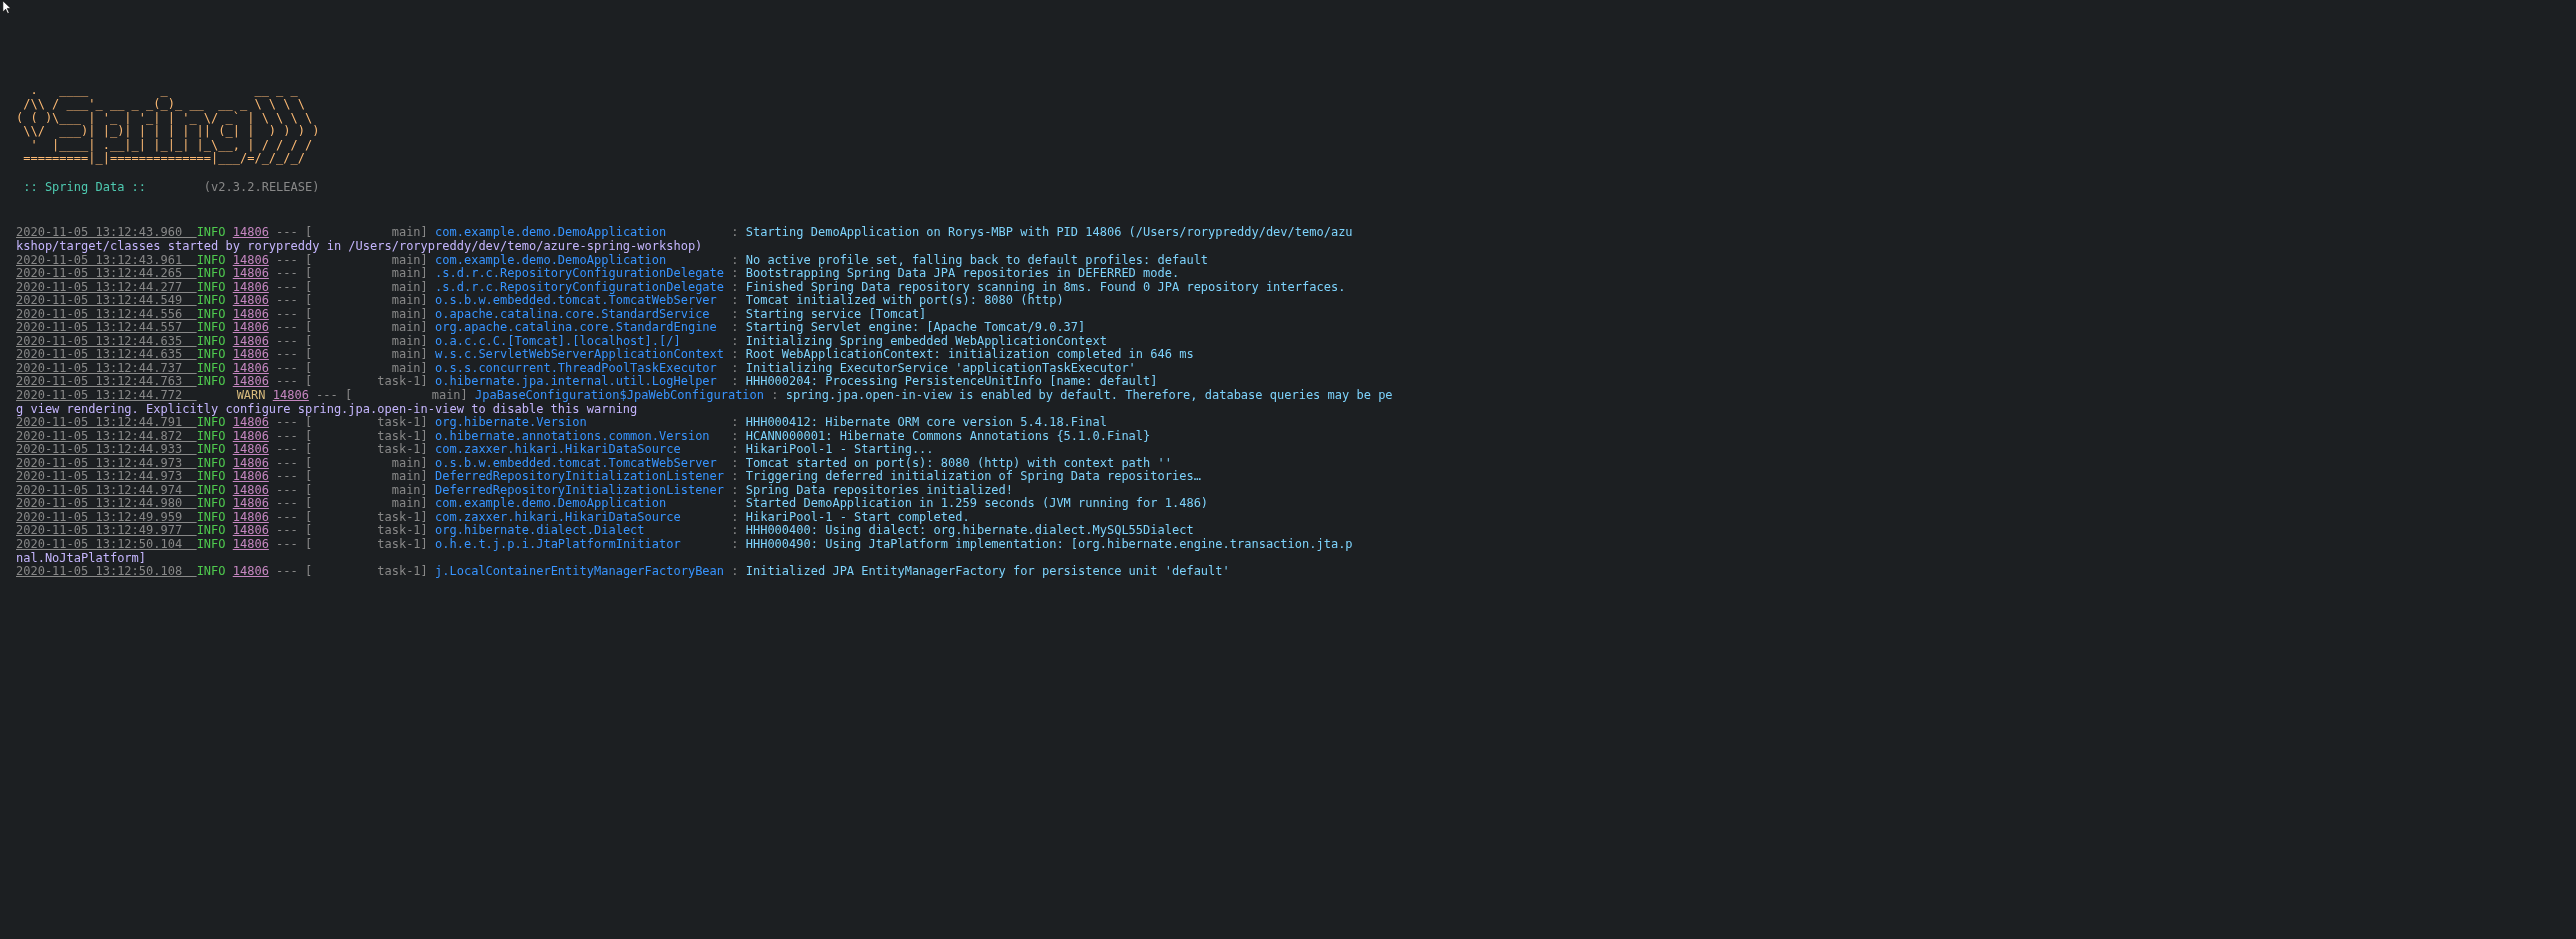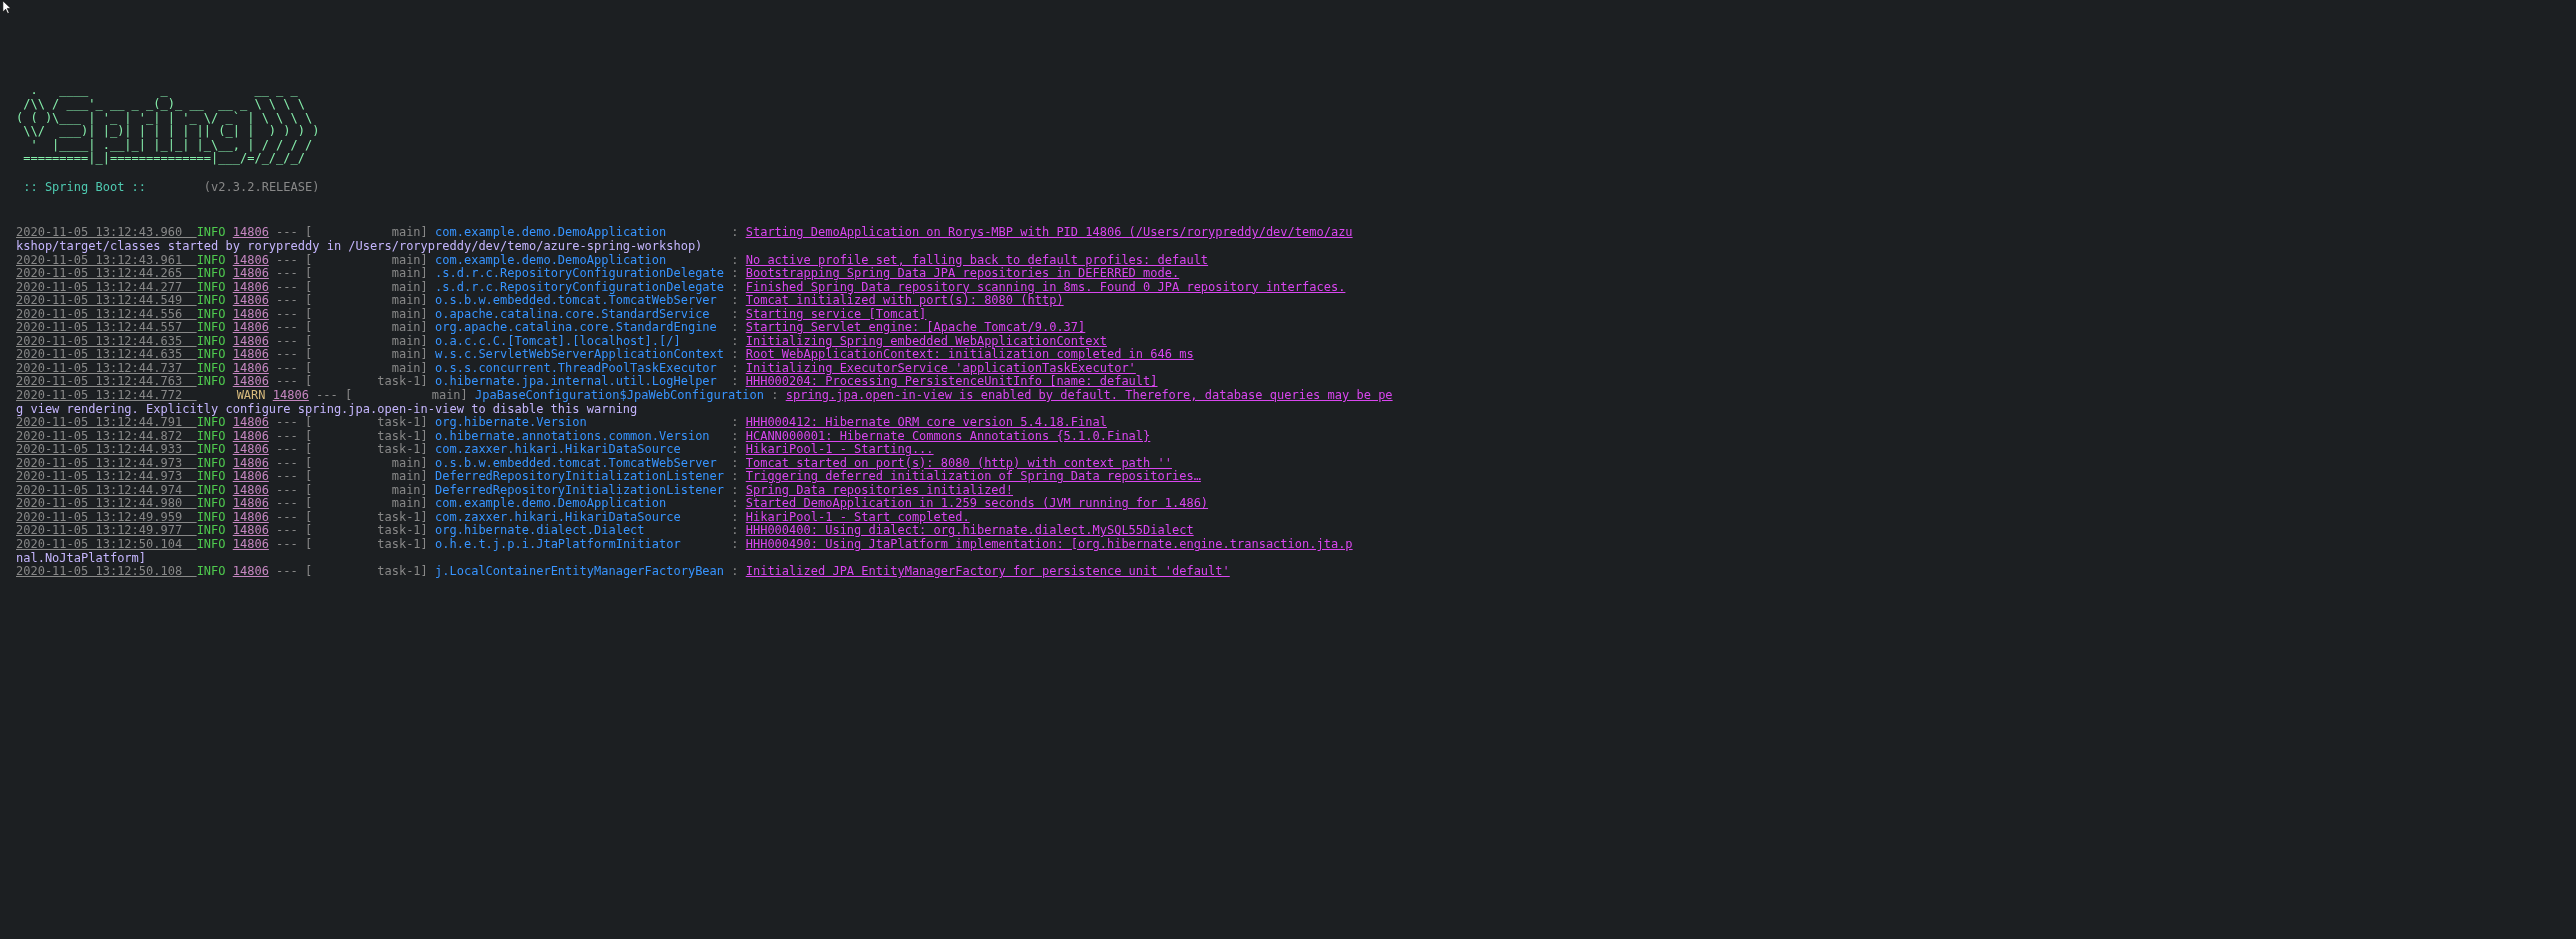--- a/index.html
+++ b/index.html
@@ -6,50 +6,50 @@
   body {
     background: #1c1f22;
     color: #cccccc;
     font-family: "Menlo", "Monaco", "Consolas", monospace;
     font-size: 12px;
     line-height: 1.13;
     white-space: pre;
     overflow: hidden;
     padding: 3.2px 0 0 16px;
   }
-  .banner { color: #86efac; margin-bottom: 1.6px;}
+  .banner { color: #fdba74; margin-bottom: 1.6px;}
   .banner-name { color: #4ec9b0; }
   .banner-ver { color: #888888; }
   .logline { display: block; }
   .ts { color: #888888; text-decoration: underline; }
   .lvl-info { color: #4ec94e; text-align: right; }
   .lvl-warn { color: #d7ba7d; margin-left: 40px; }
   .pid { color: #c586c0; text-decoration: underline; }
   .dash { color: #888888; }
   .thread { color: #888888; }
   .logger { color: #3794ff; }
   .sep { color: #888888; }
-  .msg { color: #d946ef; text-decoration: underline; }
+  .msg { color: #7dd3fc; }
   .wrap { color: #c4b5fd; }
   svg.cursor { position: absolute; top: 0; left: 1.6px; }
 </style>
 </head>
 <body>
 
 <svg class="cursor" width="11.3" height="16" viewBox="0 0 14 20">
   <path d="M1 1 L1 15 L4.5 11.5 L7 17 L9 16 L6.5 10.5 L11 10.5 Z" fill="white" stroke="black" stroke-width="0.8"></path>
 </svg>
 
 
 
 <div id="banner" class="banner">  .   ____          _            __ _ _
  /\\ / ___'_ __ _ _(_)_ __  __ _ \ \ \ \
 ( ( )\___ | '_ | '_| | '_ \/ _` | \ \ \ \
  \\/  ___)| |_)| | | | | || (_| |  ) ) ) )
   '  |____| .__|_| |_|_| |_\__, | / / / /
  =========|_|==============|___/=/_/_/_/</div>
-<div><span class="banner-name"> :: Spring Boot :: </span><span class="banner-ver">       (v2.3.2.RELEASE)</span></div>
+<div><span class="banner-name"> :: Spring Data :: </span><span class="banner-ver">       (v2.3.2.RELEASE)</span></div>
 <div style="height:4.9px"></div>
 <div id="log-container"><div class="logline"><span class="ts">2020-11-05 13:12:43.960  </span><span class="lvl-info">INFO </span><span class="pid">14806</span><span class="dash"> --- </span><span class="thread">[           main] </span><span class="logger">com.example.demo.DemoApplication        </span><span class="sep"> : </span><span class="msg">Starting DemoApplication on Rorys-MBP with PID 14806 (/Users/rorypreddy/dev/temo/azu</span></div><div class="logline wrap">kshop/target/classes started by rorypreddy in /Users/rorypreddy/dev/temo/azure-spring-workshop)</div><div class="logline"><span class="ts">2020-11-05 13:12:43.961  </span><span class="lvl-info">INFO </span><span class="pid">14806</span><span class="dash"> --- </span><span class="thread">[           main] </span><span class="logger">com.example.demo.DemoApplication        </span><span class="sep"> : </span><span class="msg">No active profile set, falling back to default profiles: default</span></div><div class="logline"><span class="ts">2020-11-05 13:12:44.265  </span><span class="lvl-info">INFO </span><span class="pid">14806</span><span class="dash"> --- </span><span class="thread">[           main] </span><span class="logger">.s.d.r.c.RepositoryConfigurationDelegate</span><span class="sep"> : </span><span class="msg">Bootstrapping Spring Data JPA repositories in DEFERRED mode.</span></div><div class="logline"><span class="ts">2020-11-05 13:12:44.277  </span><span class="lvl-info">INFO </span><span class="pid">14806</span><span class="dash"> --- </span><span class="thread">[           main] </span><span class="logger">.s.d.r.c.RepositoryConfigurationDelegate</span><span class="sep"> : </span><span class="msg">Finished Spring Data repository scanning in 8ms. Found 0 JPA repository interfaces.</span></div><div class="logline"><span class="ts">2020-11-05 13:12:44.549  </span><span class="lvl-info">INFO </span><span class="pid">14806</span><span class="dash"> --- </span><span class="thread">[           main] </span><span class="logger">o.s.b.w.embedded.tomcat.TomcatWebServer </span><span class="sep"> : </span><span class="msg">Tomcat initialized with port(s): 8080 (http)</span></div><div class="logline"><span class="ts">2020-11-05 13:12:44.556  </span><span class="lvl-info">INFO </span><span class="pid">14806</span><span class="dash"> --- </span><span class="thread">[           main] </span><span class="logger">o.apache.catalina.core.StandardService  </span><span class="sep"> : </span><span class="msg">Starting service [Tomcat]</span></div><div class="logline"><span class="ts">2020-11-05 13:12:44.557  </span><span class="lvl-info">INFO </span><span class="pid">14806</span><span class="dash"> --- </span><span class="thread">[           main] </span><span class="logger">org.apache.catalina.core.StandardEngine </span><span class="sep"> : </span><span class="msg">Starting Servlet engine: [Apache Tomcat/9.0.37]</span></div><div class="logline"><span class="ts">2020-11-05 13:12:44.635  </span><span class="lvl-info">INFO </span><span class="pid">14806</span><span class="dash"> --- </span><span class="thread">[           main] </span><span class="logger">o.a.c.c.C.[Tomcat].[localhost].[/]      </span><span class="sep"> : </span><span class="msg">Initializing Spring embedded WebApplicationContext</span></div><div class="logline"><span class="ts">2020-11-05 13:12:44.635  </span><span class="lvl-info">INFO </span><span class="pid">14806</span><span class="dash"> --- </span><span class="thread">[           main] </span><span class="logger">w.s.c.ServletWebServerApplicationContext</span><span class="sep"> : </span><span class="msg">Root WebApplicationContext: initialization completed in 646 ms</span></div><div class="logline"><span class="ts">2020-11-05 13:12:44.737  </span><span class="lvl-info">INFO </span><span class="pid">14806</span><span class="dash"> --- </span><span class="thread">[           main] </span><span class="logger">o.s.s.concurrent.ThreadPoolTaskExecutor </span><span class="sep"> : </span><span class="msg">Initializing ExecutorService 'applicationTaskExecutor'</span></div><div class="logline"><span class="ts">2020-11-05 13:12:44.763  </span><span class="lvl-info">INFO </span><span class="pid">14806</span><span class="dash"> --- </span><span class="thread">[         task-1] </span><span class="logger">o.hibernate.jpa.internal.util.LogHelper </span><span class="sep"> : </span><span class="msg">HHH000204: Processing PersistenceUnitInfo [name: default]</span></div><div class="logline"><span class="ts">2020-11-05 13:12:44.772  </span><span class="lvl-warn">WARN </span><span class="pid">14806</span><span class="dash"> --- </span><span class="thread">[           main] </span><span class="logger">JpaBaseConfiguration$JpaWebConfiguration</span><span class="sep"> : </span><span class="msg">spring.jpa.open-in-view is enabled by default. Therefore, database queries may be pe</span></div><div class="logline wrap">g view rendering. Explicitly configure spring.jpa.open-in-view to disable this warning</div><div class="logline"><span class="ts">2020-11-05 13:12:44.791  </span><span class="lvl-info">INFO </span><span class="pid">14806</span><span class="dash"> --- </span><span class="thread">[         task-1] </span><span class="logger">org.hibernate.Version                   </span><span class="sep"> : </span><span class="msg">HHH000412: Hibernate ORM core version 5.4.18.Final</span></div><div class="logline"><span class="ts">2020-11-05 13:12:44.872  </span><span class="lvl-info">INFO </span><span class="pid">14806</span><span class="dash"> --- </span><span class="thread">[         task-1] </span><span class="logger">o.hibernate.annotations.common.Version  </span><span class="sep"> : </span><span class="msg">HCANN000001: Hibernate Commons Annotations {5.1.0.Final}</span></div><div class="logline"><span class="ts">2020-11-05 13:12:44.933  </span><span class="lvl-info">INFO </span><span class="pid">14806</span><span class="dash"> --- </span><span class="thread">[         task-1] </span><span class="logger">com.zaxxer.hikari.HikariDataSource      </span><span class="sep"> : </span><span class="msg">HikariPool-1 - Starting...</span></div><div class="logline"><span class="ts">2020-11-05 13:12:44.973  </span><span class="lvl-info">INFO </span><span class="pid">14806</span><span class="dash"> --- </span><span class="thread">[           main] </span><span class="logger">o.s.b.w.embedded.tomcat.TomcatWebServer </span><span class="sep"> : </span><span class="msg">Tomcat started on port(s): 8080 (http) with context path ''</span></div><div class="logline"><span class="ts">2020-11-05 13:12:44.973  </span><span class="lvl-info">INFO </span><span class="pid">14806</span><span class="dash"> --- </span><span class="thread">[           main] </span><span class="logger">DeferredRepositoryInitializationListener</span><span class="sep"> : </span><span class="msg">Triggering deferred initialization of Spring Data repositories…</span></div><div class="logline"><span class="ts">2020-11-05 13:12:44.974  </span><span class="lvl-info">INFO </span><span class="pid">14806</span><span class="dash"> --- </span><span class="thread">[           main] </span><span class="logger">DeferredRepositoryInitializationListener</span><span class="sep"> : </span><span class="msg">Spring Data repositories initialized!</span></div><div class="logline"><span class="ts">2020-11-05 13:12:44.980  </span><span class="lvl-info">INFO </span><span class="pid">14806</span><span class="dash"> --- </span><span class="thread">[           main] </span><span class="logger">com.example.demo.DemoApplication        </span><span class="sep"> : </span><span class="msg">Started DemoApplication in 1.259 seconds (JVM running for 1.486)</span></div><div class="logline"><span class="ts">2020-11-05 13:12:49.959  </span><span class="lvl-info">INFO </span><span class="pid">14806</span><span class="dash"> --- </span><span class="thread">[         task-1] </span><span class="logger">com.zaxxer.hikari.HikariDataSource      </span><span class="sep"> : </span><span class="msg">HikariPool-1 - Start completed.</span></div><div class="logline"><span class="ts">2020-11-05 13:12:49.977  </span><span class="lvl-info">INFO </span><span class="pid">14806</span><span class="dash"> --- </span><span class="thread">[         task-1] </span><span class="logger">org.hibernate.dialect.Dialect           </span><span class="sep"> : </span><span class="msg">HHH000400: Using dialect: org.hibernate.dialect.MySQL55Dialect</span></div><div class="logline"><span class="ts">2020-11-05 13:12:50.104  </span><span class="lvl-info">INFO </span><span class="pid">14806</span><span class="dash"> --- </span><span class="thread">[         task-1] </span><span class="logger">o.h.e.t.j.p.i.JtaPlatformInitiator      </span><span class="sep"> : </span><span class="msg">HHH000490: Using JtaPlatform implementation: [org.hibernate.engine.transaction.jta.p</span></div><div class="logline wrap">nal.NoJtaPlatform]</div><div class="logline"><span class="ts">2020-11-05 13:12:50.108  </span><span class="lvl-info">INFO </span><span class="pid">14806</span><span class="dash"> --- </span><span class="thread">[         task-1] </span><span class="logger">j.LocalContainerEntityManagerFactoryBean</span><span class="sep"> : </span><span class="msg">Initialized JPA EntityManagerFactory for persistence unit 'default'</span></div></div>
 
 
 
 
 
 </body></html>

